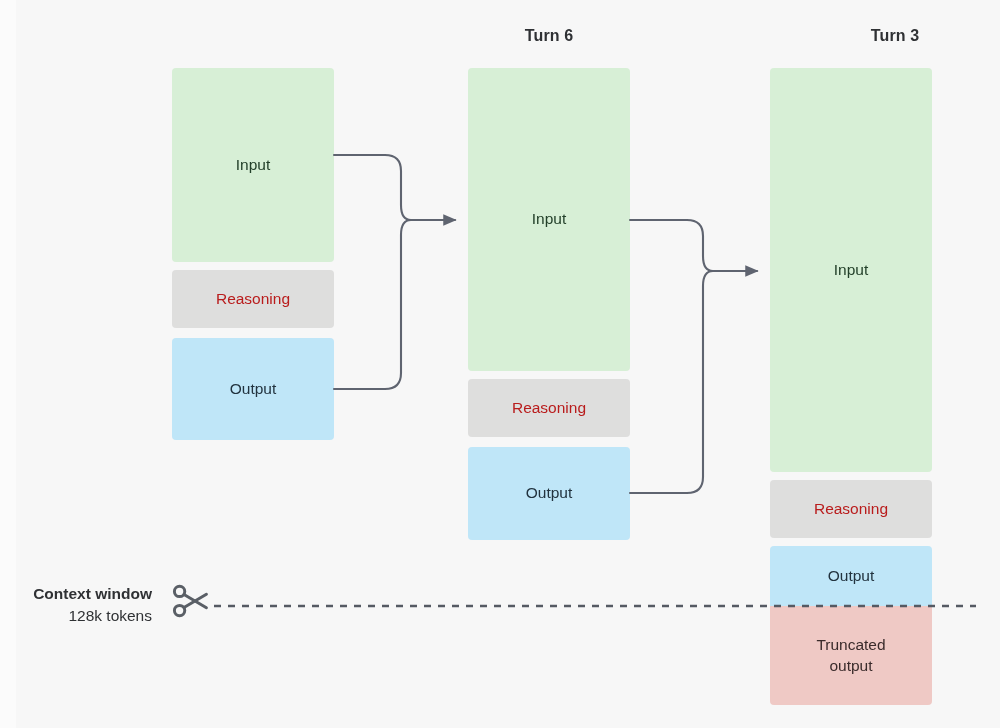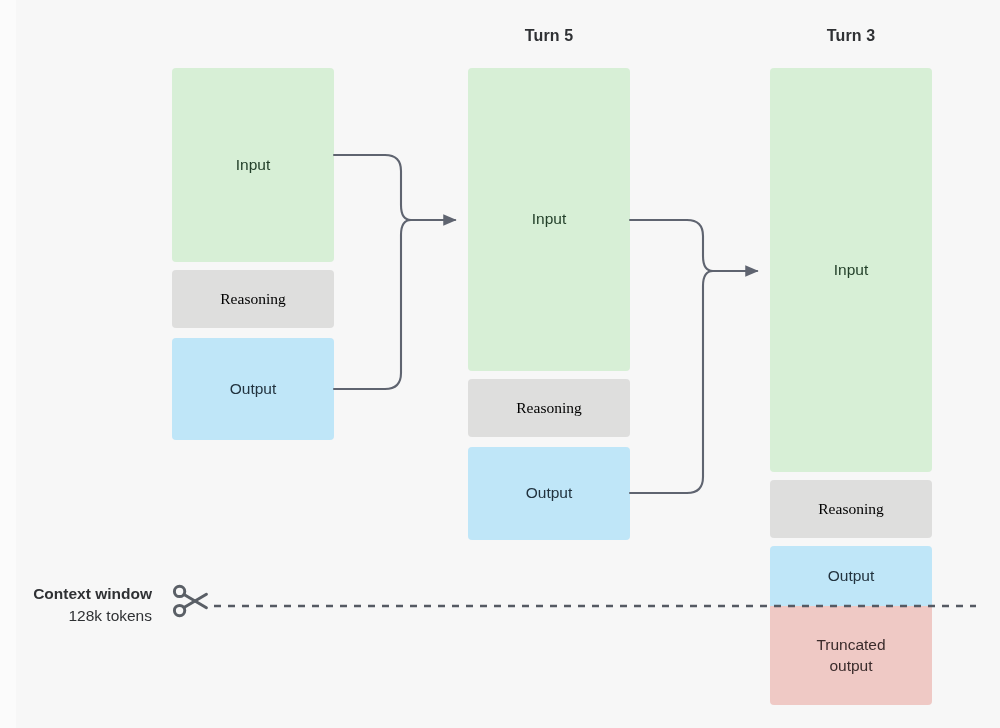--- a/index.html
+++ b/index.html
@@ -38,21 +38,21 @@
     display: flex;
     align-items: center;
     justify-content: center;
     text-align: center;
     font-size: 15.5px;
     line-height: 1.35;
     color: #2b2d30;
     box-sizing: border-box;
   }
   .block.green { background: #d7efd6; color: #23402a; }
-  .block.gray  { background: #dededd; color: #000000; font-family: Liberation Serif, serif; }
+  .block.gray  { background: #dededd; color: #b91c1c; }
   .block.blue  { background: #bfe6f8; color: #22333f; }
   .block.red   { background: #efc9c5; color: #3a2b2b; }
 
   .block.truncated {
     border-top-left-radius: 0;
     border-top-right-radius: 0;
   }
   .block.output-t3 {
     border-bottom-left-radius: 0;
     border-bottom-right-radius: 0;
@@ -90,22 +90,22 @@
     height: 46px;
   }
 </style>
 </head>
 <body>
 
 <div id="stage">
 
   <div class="left-gutter"></div>
 
-  <div class="turn-label" style="left:464px;">Turn 5</div>
-  <div class="turn-label" style="left:766px;">Turn 3</div>
+  <div class="turn-label" style="left:464px;">Turn 6</div>
+  <div class="turn-label" style="left:810px;">Turn 3</div>
 
   <div class="block green" style="left:172px; top:68px; width:162px; height:194px;">Input</div>
   <div class="block gray" style="left:172px; top:270px; width:162px; height:58px;">Reasoning</div>
   <div class="block blue" style="left:172px; top:338px; width:162px; height:102px;">Output</div>
 
   <div class="block green" style="left:468px; top:68px; width:162px; height:303px;">Input</div>
   <div class="block gray" style="left:468px; top:379px; width:162px; height:58px;">Reasoning</div>
   <div class="block blue" style="left:468px; top:447px; width:162px; height:93px;">Output</div>
 
   <div class="block green" style="left:770px; top:68px; width:162px; height:404px;">Input</div>

